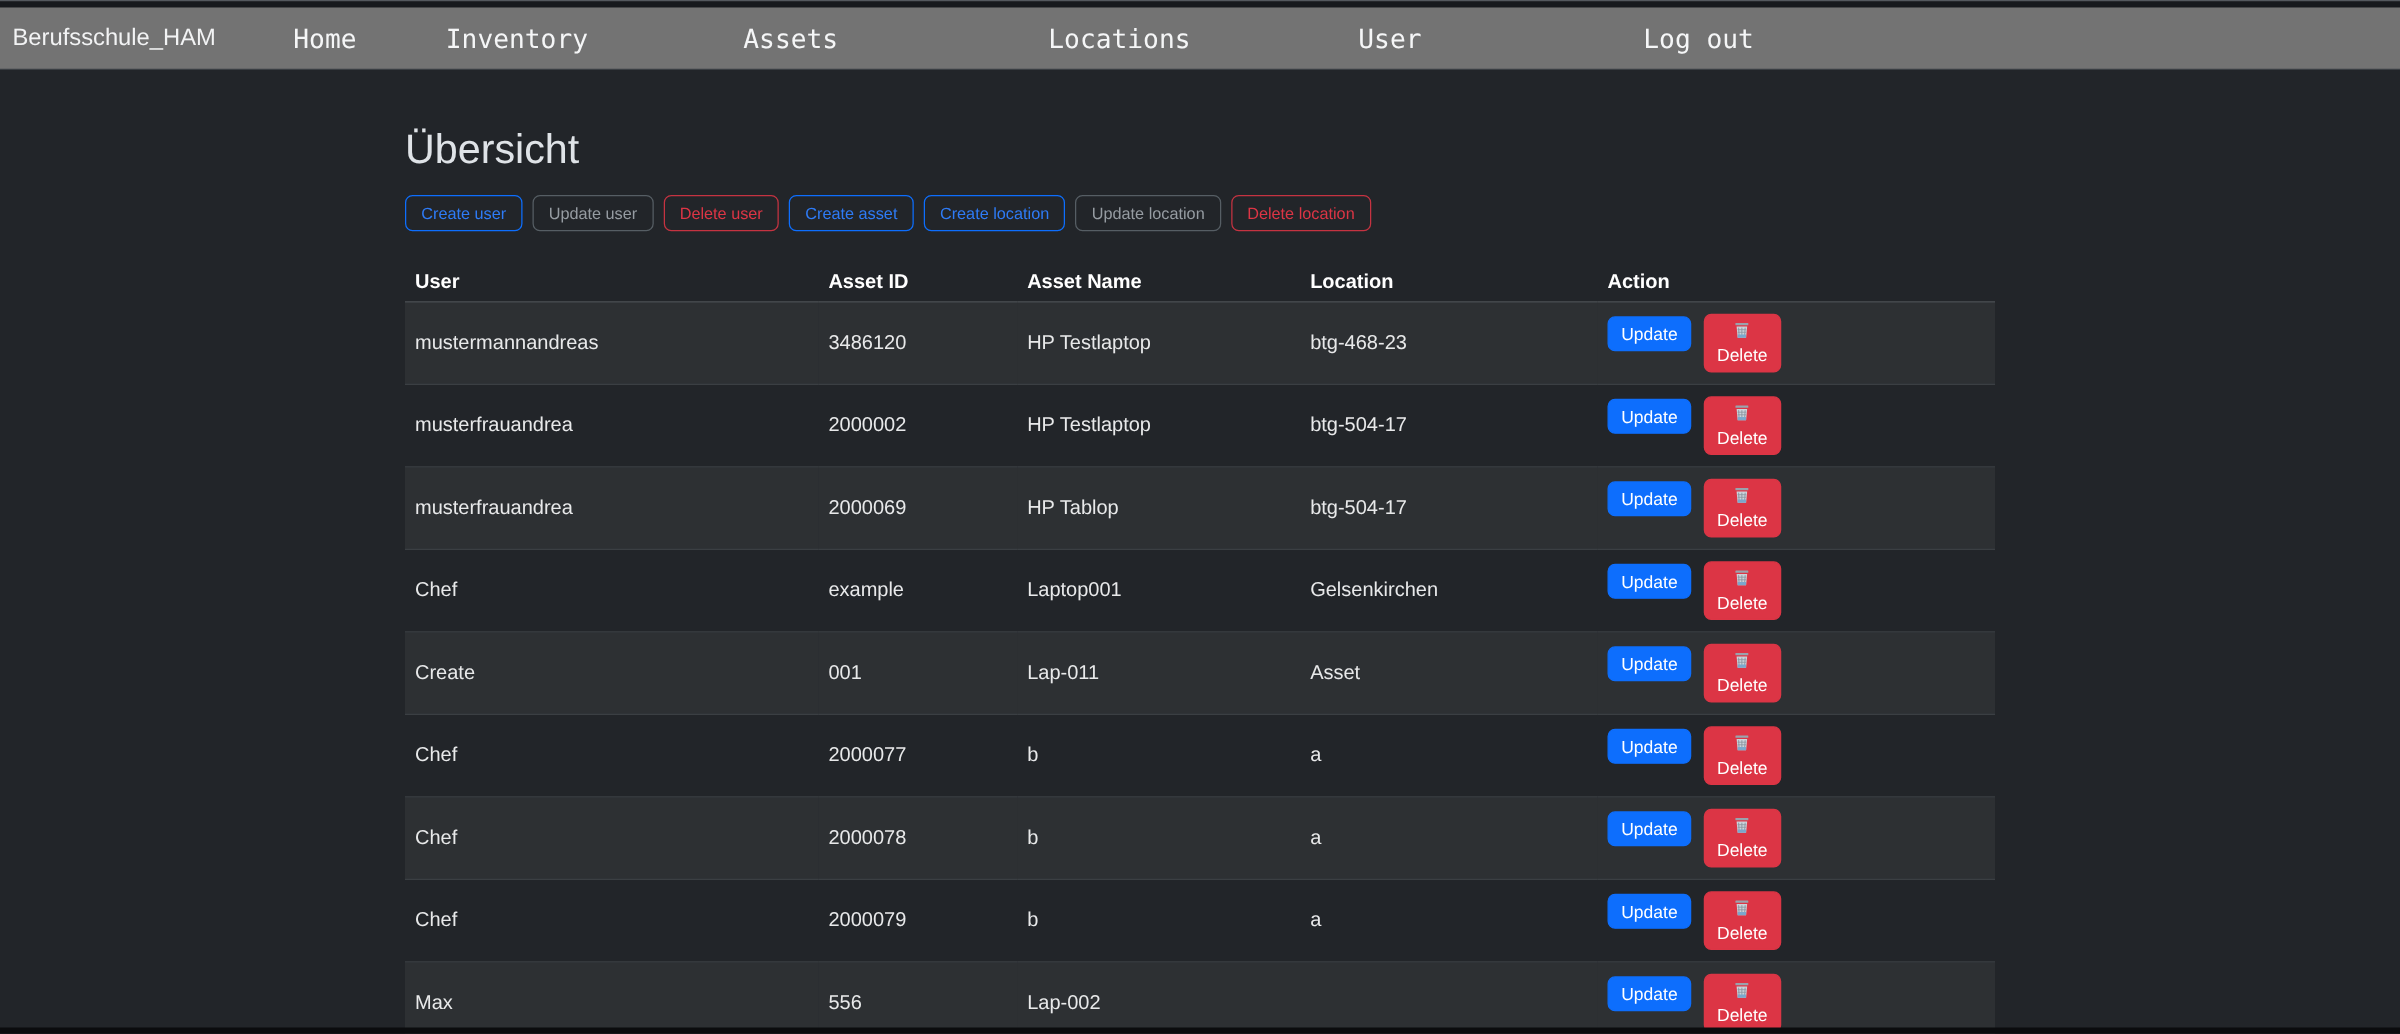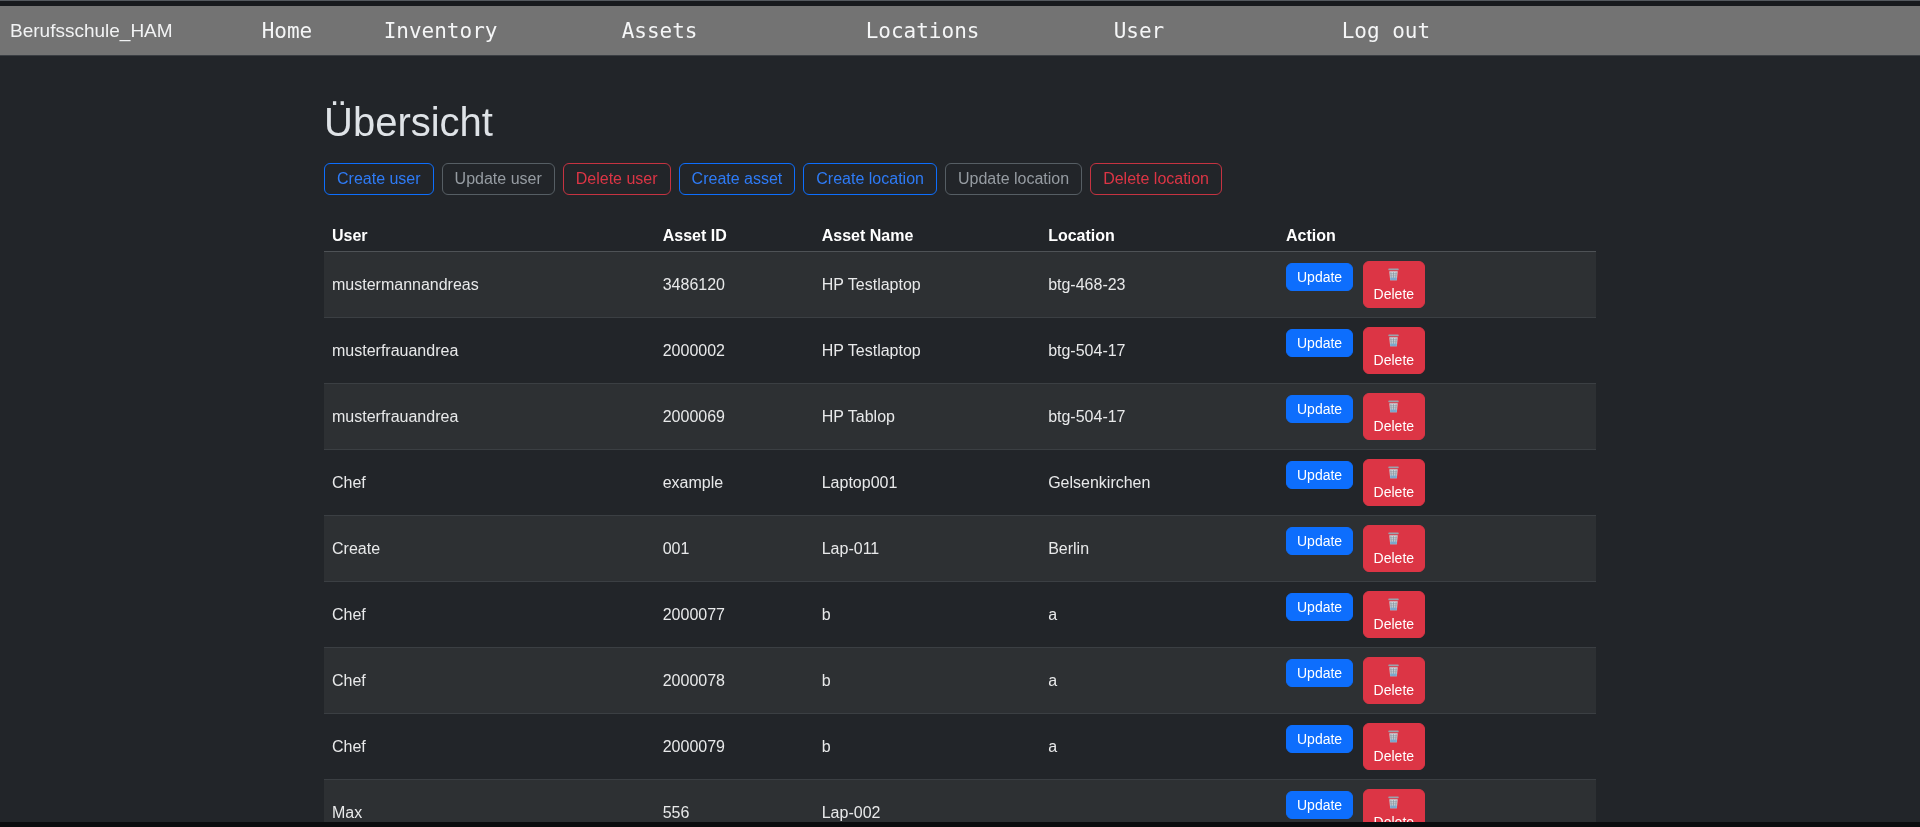--- a/index.html
+++ b/index.html
@@ -22,47 +22,47 @@
 
   
   .navbar {
     height: 50px; background: #737373; border-bottom: 1px solid #3a3e43;
     display: flex; align-items: center; padding: 0 10px;
   }
   .brand {
     font-size: 19px; color: #f2f3f4; cursor: pointer; white-space: nowrap;
   }
   .nav-list {
-    list-style: none; display: flex; align-items: flex-end; margin-left: 89px;
+    list-style: none; display: flex; align-items: flex-end; margin-left: 62px;
   }
   .nav-item {
     font-family: "DejaVu Sans Mono", monospace;
     font-size: 21px; color: #f5f6f7; cursor: pointer; white-space: nowrap;
   }
   .nav-item:nth-child(1) { width: 122px; }
   .nav-item:nth-child(2) { width: 238px; }
   .nav-item:nth-child(3) { width: 244px; }
   .nav-item:nth-child(4) { width: 248px; }
   .nav-item:nth-child(5) { width: 228px; }
 
   
   .container { width: 1272px; margin: 0 auto; }
   h1.page-title {
-    margin-top: 44px; font-size: 40px; font-weight: 400; color: #dfe3e7;
+    margin-top: 44px; font-size: 33px; font-weight: 400; color: #dfe3e7;
   }
 
   
   .toolbar { margin-top: 18px; display: flex; gap: 8px; }
   .btn {
     display: inline-flex; align-items: center; justify-content: center;
     border-radius: 6px; cursor: pointer; background: transparent;
     font-family: "Liberation Sans", sans-serif;
   }
   .btn-outline {
-    font-size: 16px; padding: 6px 12px; border: 1px solid;
+    font-size: 13px; padding: 6px 12px; border: 1px solid;
   }
   .btn-outline-primary   { color: #2e7bf6; border-color: #0d6efd; }
   .btn-outline-secondary { color: #969ca2; border-color: #565e64; }
   .btn-outline-danger    { color: #dc3545; border-color: #c53341; }
 
   
   table.asset-table {
     margin-top: 26px; width: 100%; border-collapse: collapse; font-size: 16px;
   }
   .asset-table th {
@@ -236,21 +236,21 @@
         </span>
         <span>Delete</span>
       </button>
     </td>
   </tr>
 
   <tr>
     <td>Create</td>
     <td>001</td>
     <td>Lap-011</td>
-    <td>Berlin</td>
+    <td>Asset</td>
     <td>
       <button class="btn btn-sm btn-primary">Update</button>
       <button class="btn btn-sm btn-danger">
         <span class="trash">
           <svg width="15" height="15" viewBox="0 0 16 16">
             <rect x="2.5" y="1.5" width="11" height="2" rx="0.5" fill="#9aa3ad"></rect>
             <path d="M3.5 4.5 L12.5 4.5 L11.6 14 L4.4 14 Z" fill="#ccd4db"></path>
             <path d="M5.2 5.5 L5.7 13 M8 5.5 L8 13 M10.8 5.5 L10.3 13" stroke="#8b95a0" stroke-width="0.8" fill="none"></path>
             <path d="M4.3 7.2 L11.7 7.2 M4.45 9.4 L11.55 9.4" stroke="#8b95a0" stroke-width="0.7" fill="none"></path>
             <path d="M4.55 11.3 L11.45 11.3 L11.6 14 L4.4 14 Z" fill="#7ba7cc"></path>

